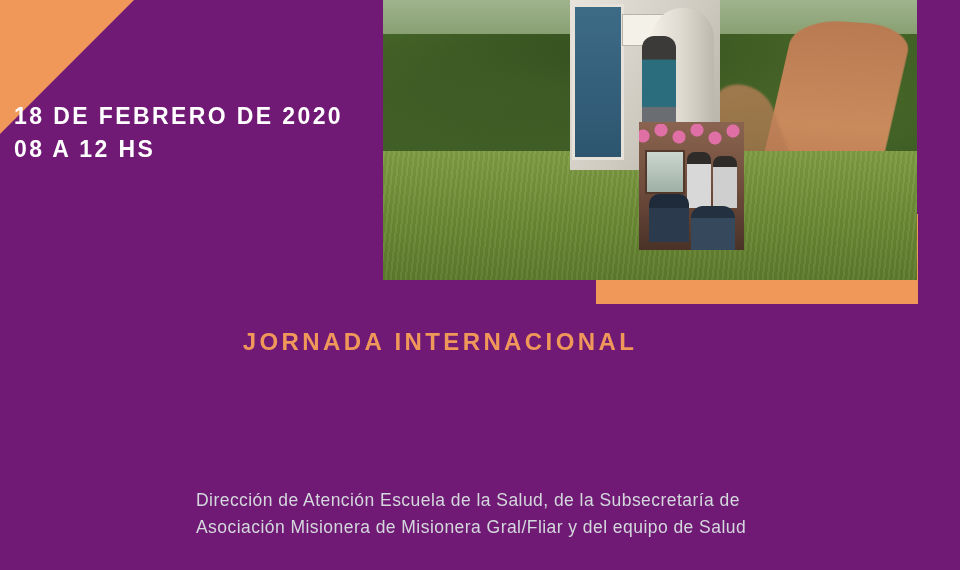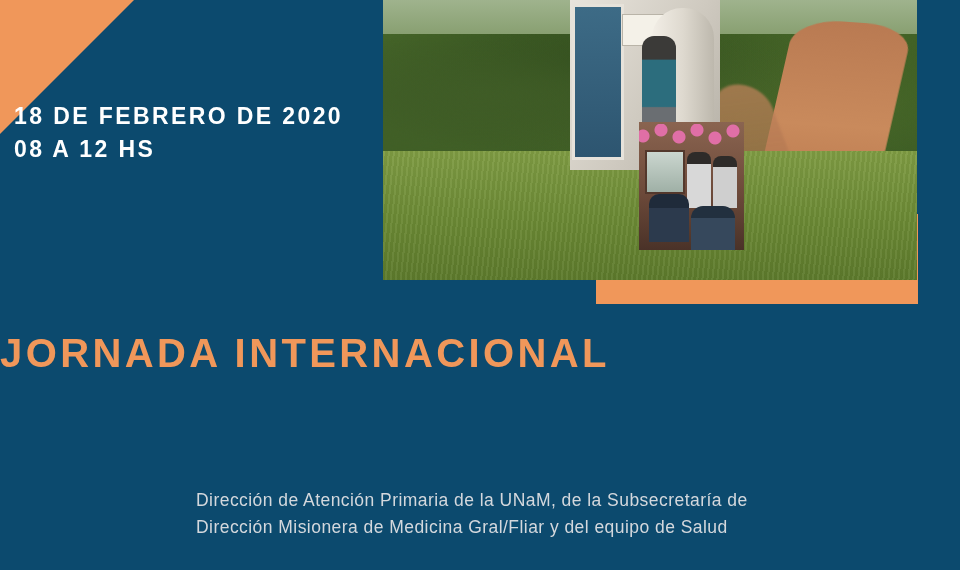--- a/index.html
+++ b/index.html
@@ -4,21 +4,21 @@
 <style>
   html, body {
     margin: 0;
     padding: 0;
     background: #ffffff;
   }
   #poster {
     position: relative;
     width: 960px;
     height: 570px;
-    background: #0c4a6e;
+    background: #701a75;
     overflow: hidden;
     font-family: "Liberation Sans", sans-serif;
   }
 
   
   .orange-corner {
     position: absolute;
     left: 0;
     top: 0;
     width: 134px;
@@ -186,22 +186,23 @@
     text-transform: uppercase;
   }
   .event-details div { white-space: nowrap; }
 
   
   .title {
     position: absolute;
     left: 0;
     top: 325px;
     width: 880px;
+    text-align: center;
     color: #f0975a;
-    font-size: 40px;
+    font-size: 24px;
     font-weight: 700;
     letter-spacing: 3.4px;
     line-height: 1.42;
     text-transform: uppercase;
   }
 
   
   .organizers {
     position: absolute;
     left: 196px;
@@ -251,17 +252,17 @@
   <div class="event-details">
     <div>18 de febrero de 2020</div>
     <div>08 a 12 hs</div>
   </div>
 
   <div class="title">
     <div>Jornada Internacional</div>
   </div>
 
   <div class="organizers">
-    <div>Dirección de Atención Primaria de la UNaM, de la Subsecretaría de</div>
-    <div>Dirección Misionera de Medicina Gral/Fliar y del equipo de Salud</div>
+    <div>Dirección de Atención Escuela de la Salud, de la Subsecretaría de</div>
+    <div>Asociación Misionera de Misionera Gral/Fliar y del equipo de Salud</div>
   </div>
 
 </div>
 
 </body></html>

